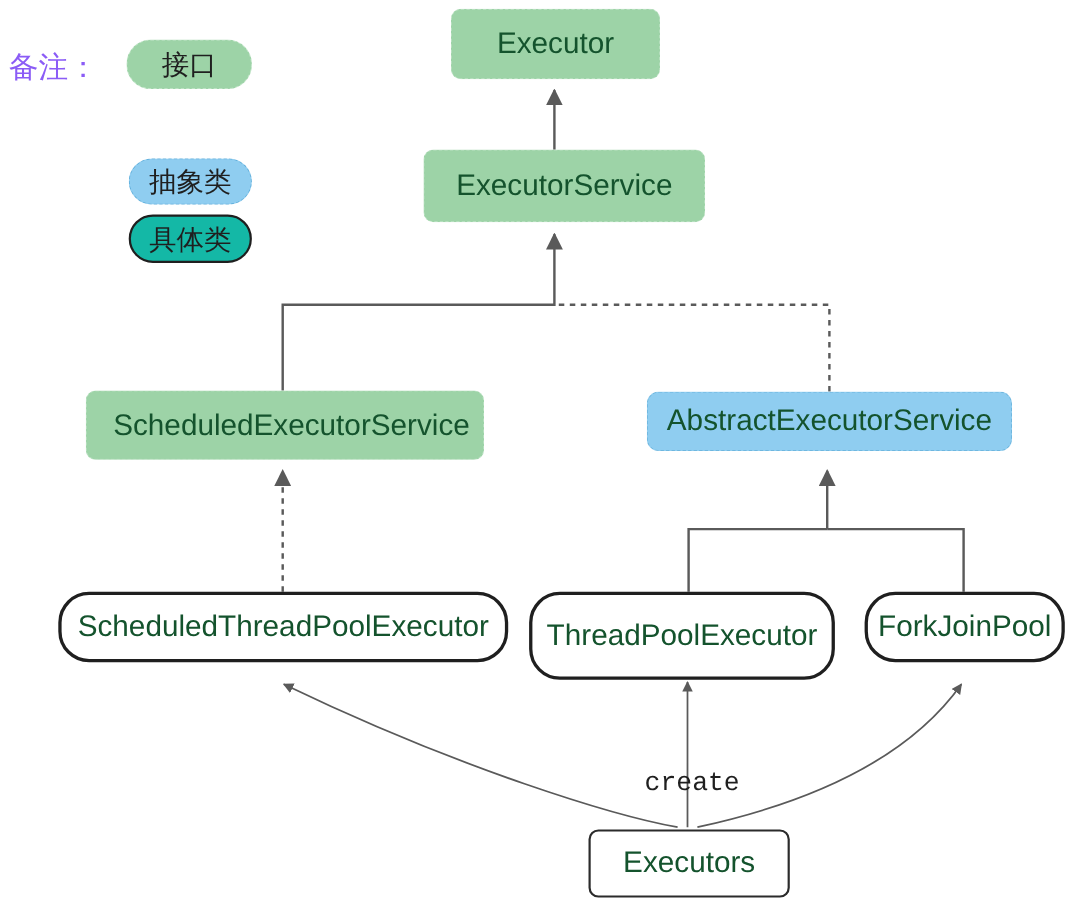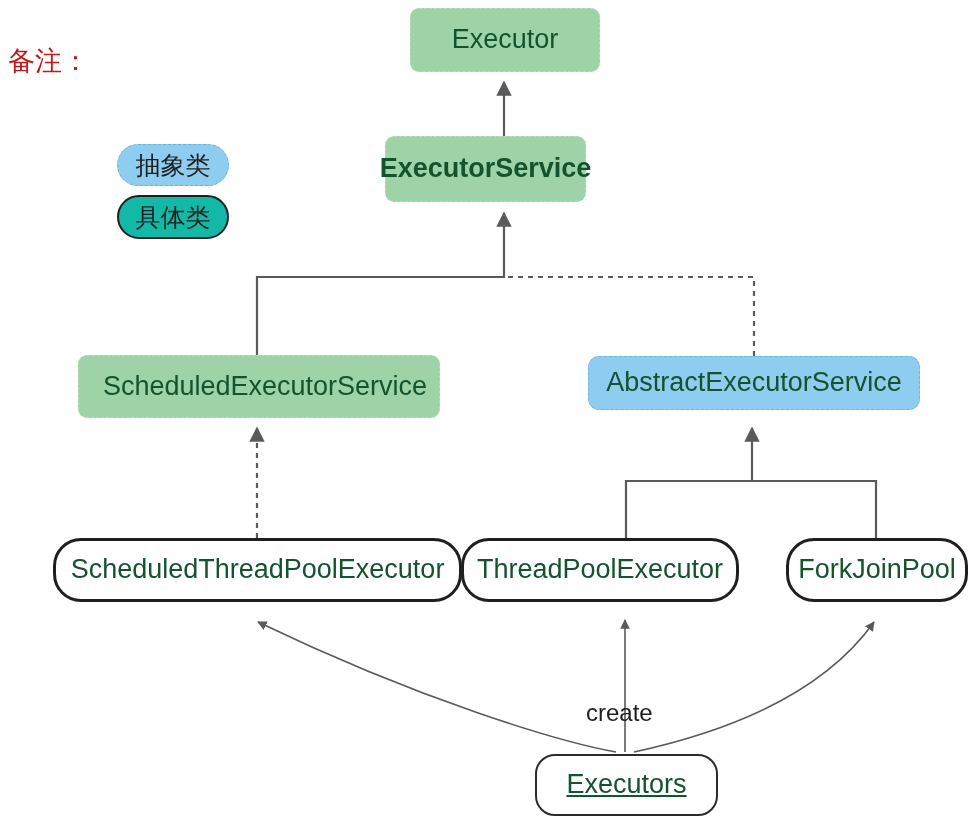--- a/index.html
+++ b/index.html
@@ -54,38 +54,37 @@
   .node.concrete {
     background: #ffffff;
     border: 3px solid #1f1f1f;
     border-radius: 28px;
     font-size: 27px;
   }
   
   .node.factory {
     background: #ffffff;
     border: 2px solid #2b2b2b;
-    border-radius: 20px;
-    font-size: 27px;
-    text-decoration: underline;
+    border-radius: 9px;
+    font-size: 27px;
   }
   
   #legend {
     position: absolute;
     left: 0;
     top: 0;
     width: 260px;
     height: 260px;
   }
   #legend-title {
     position: absolute;
     left: 8px;
     top: 43px;
     font-size: 27px;
-    color: #b91c1c;
+    color: #8b5cf6;
     white-space: nowrap;
   }
   .legend-chip {
     position: absolute;
     box-sizing: border-box;
     display: flex;
     align-items: center;
     justify-content: center;
     font-size: 25px;
     color: #1f1f1f;
@@ -106,20 +105,21 @@
     border: 2px solid #1f1f1f;
     border-radius: 22px;
   }
   #edge-label-create {
     position: absolute;
     left: 586px;
     top: 699px;
     font-size: 24px;
     color: #1f1f1f;
     white-space: nowrap;
+    font-family: Liberation Mono, monospace;
   }
 </style>
 </head>
 <body>
 
 <div id="diagram-canvas">
 
   <svg id="edge-layer" viewBox="0 0 972 823" width="972" height="823" xmlns="http://www.w3.org/2000/svg">
     <defs>
       <marker id="arrow-solid" viewBox="0 0 10 10" refX="9" refY="5" markerWidth="7" markerHeight="7" orient="auto-start-reverse">
@@ -165,51 +165,54 @@
     </g>
 
     <g>
       <path d="M 634 752 C 680 742 810 712 874 622" stroke="#5a5a5a" stroke-width="1.6" fill="none" marker-end="url(#arrow-thin)"></path>
     </g>
   </svg>
 
   <div id="legend">
     <div id="legend-title">备注：</div>
 
+    <div class="legend-chip iface" style="left:115px; top:36px; width:114px; height:45px;">
+      <span>接口</span>
+    </div>
 
     <div class="legend-chip abstract" style="left:117px; top:121px; width:112px; height:42px;margin-top:23px;">
       <span>抽象类</span>
     </div>
 
     <div class="legend-chip concrete" style="left:117px; top:195px; width:112px; height:44px;">
       <span>具体类</span>
     </div>
   </div>
 
   <div class="node iface" style="left:410px; top:8px; width:190px; height:64px;">
     <span>Executor</span>
   </div>
 
-  <div class="node iface" style="left:385px; top:136px; width:201px; height:66px;font-weight:bold;">
+  <div class="node iface" style="left:385px; top:136px; width:256px; height:66px;">
     <span>ExecutorService</span>
   </div>
 
   <div class="node iface" style="left:78px; top:355px; width:362px; height:63px;padding-left:12px;">
     <span>ScheduledExecutorService</span>
   </div>
 
   <div class="node abstract" style="left:588px; top:356px; width:332px; height:54px;">
     <span>AbstractExecutorService</span>
   </div>
 
   <div class="node concrete" style="left:53px; top:538px; width:409px; height:64px;">
     <span>ScheduledThreadPoolExecutor</span>
   </div>
 
-  <div class="node concrete" style="left:461px; top:538px; width:278px; height:64px;">
+  <div class="node concrete" style="left:481px; top:538px; width:278px; height:80px;">
     <span>ThreadPoolExecutor</span>
   </div>
 
   <div class="node concrete" style="left:786px; top:538px; width:182px; height:64px;">
     <span>ForkJoinPool</span>
   </div>
 
   <div class="node factory" style="left:535px; top:754px; width:183px; height:62px;">
     <span>Executors</span>
   </div>

